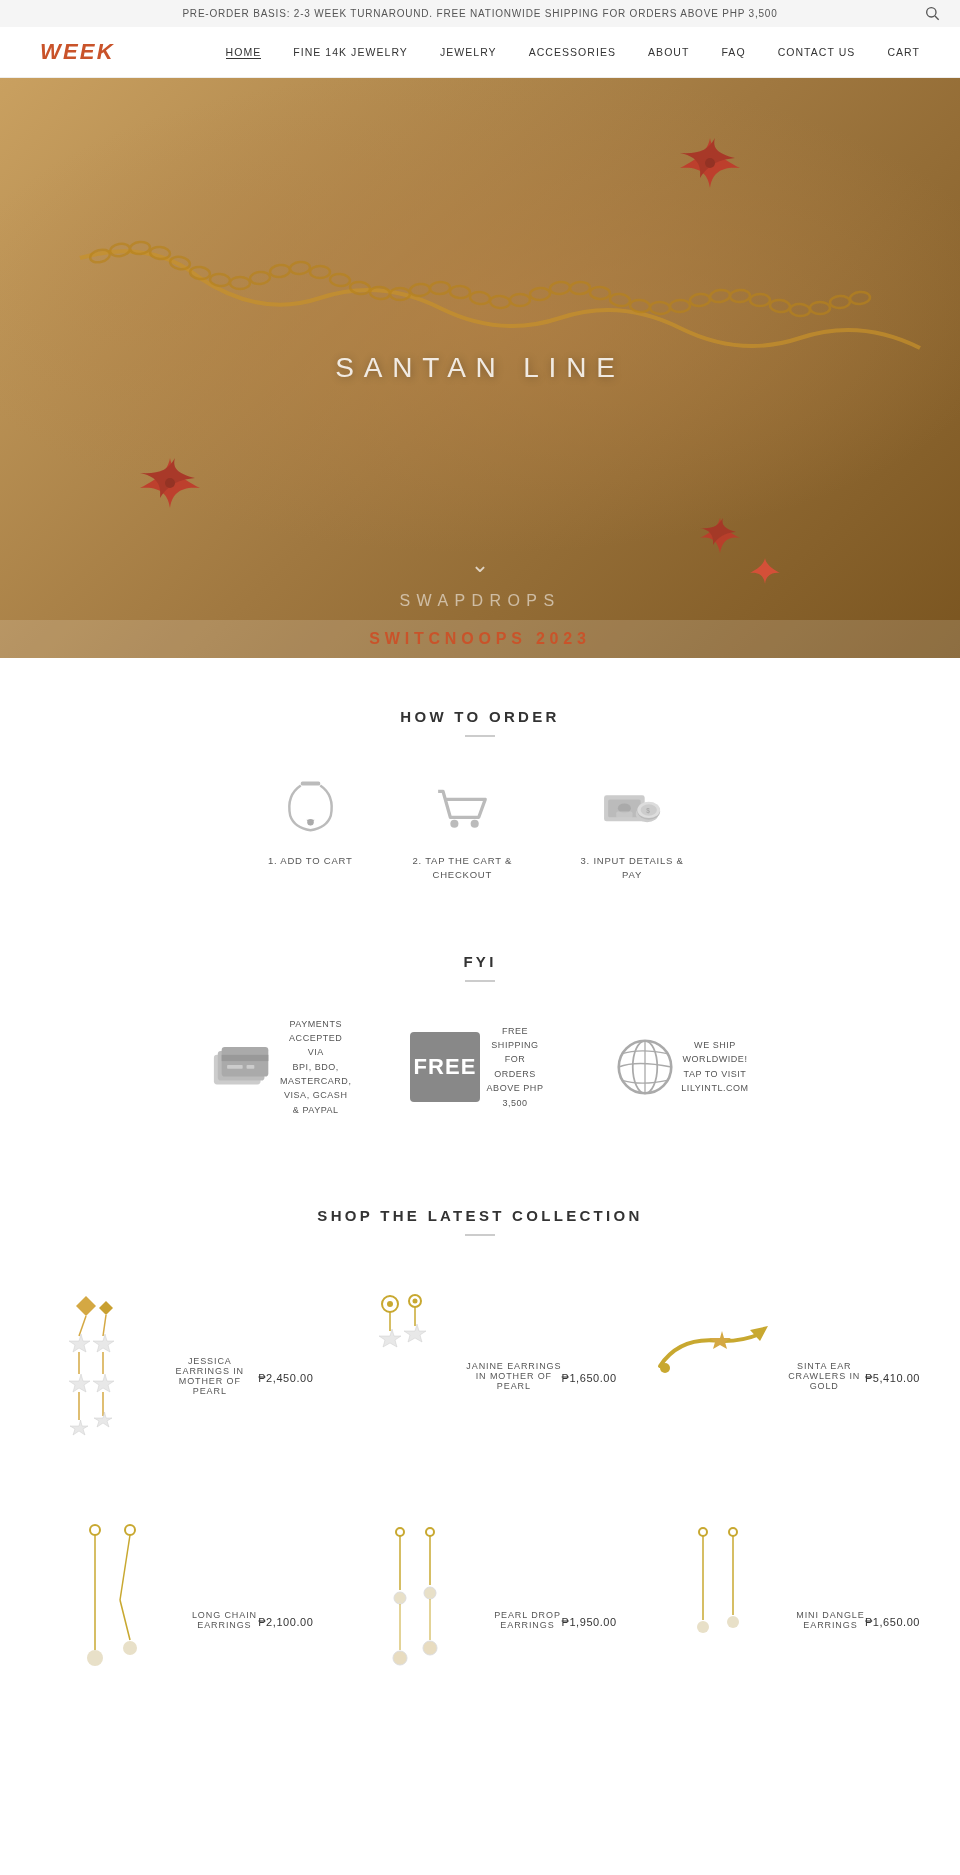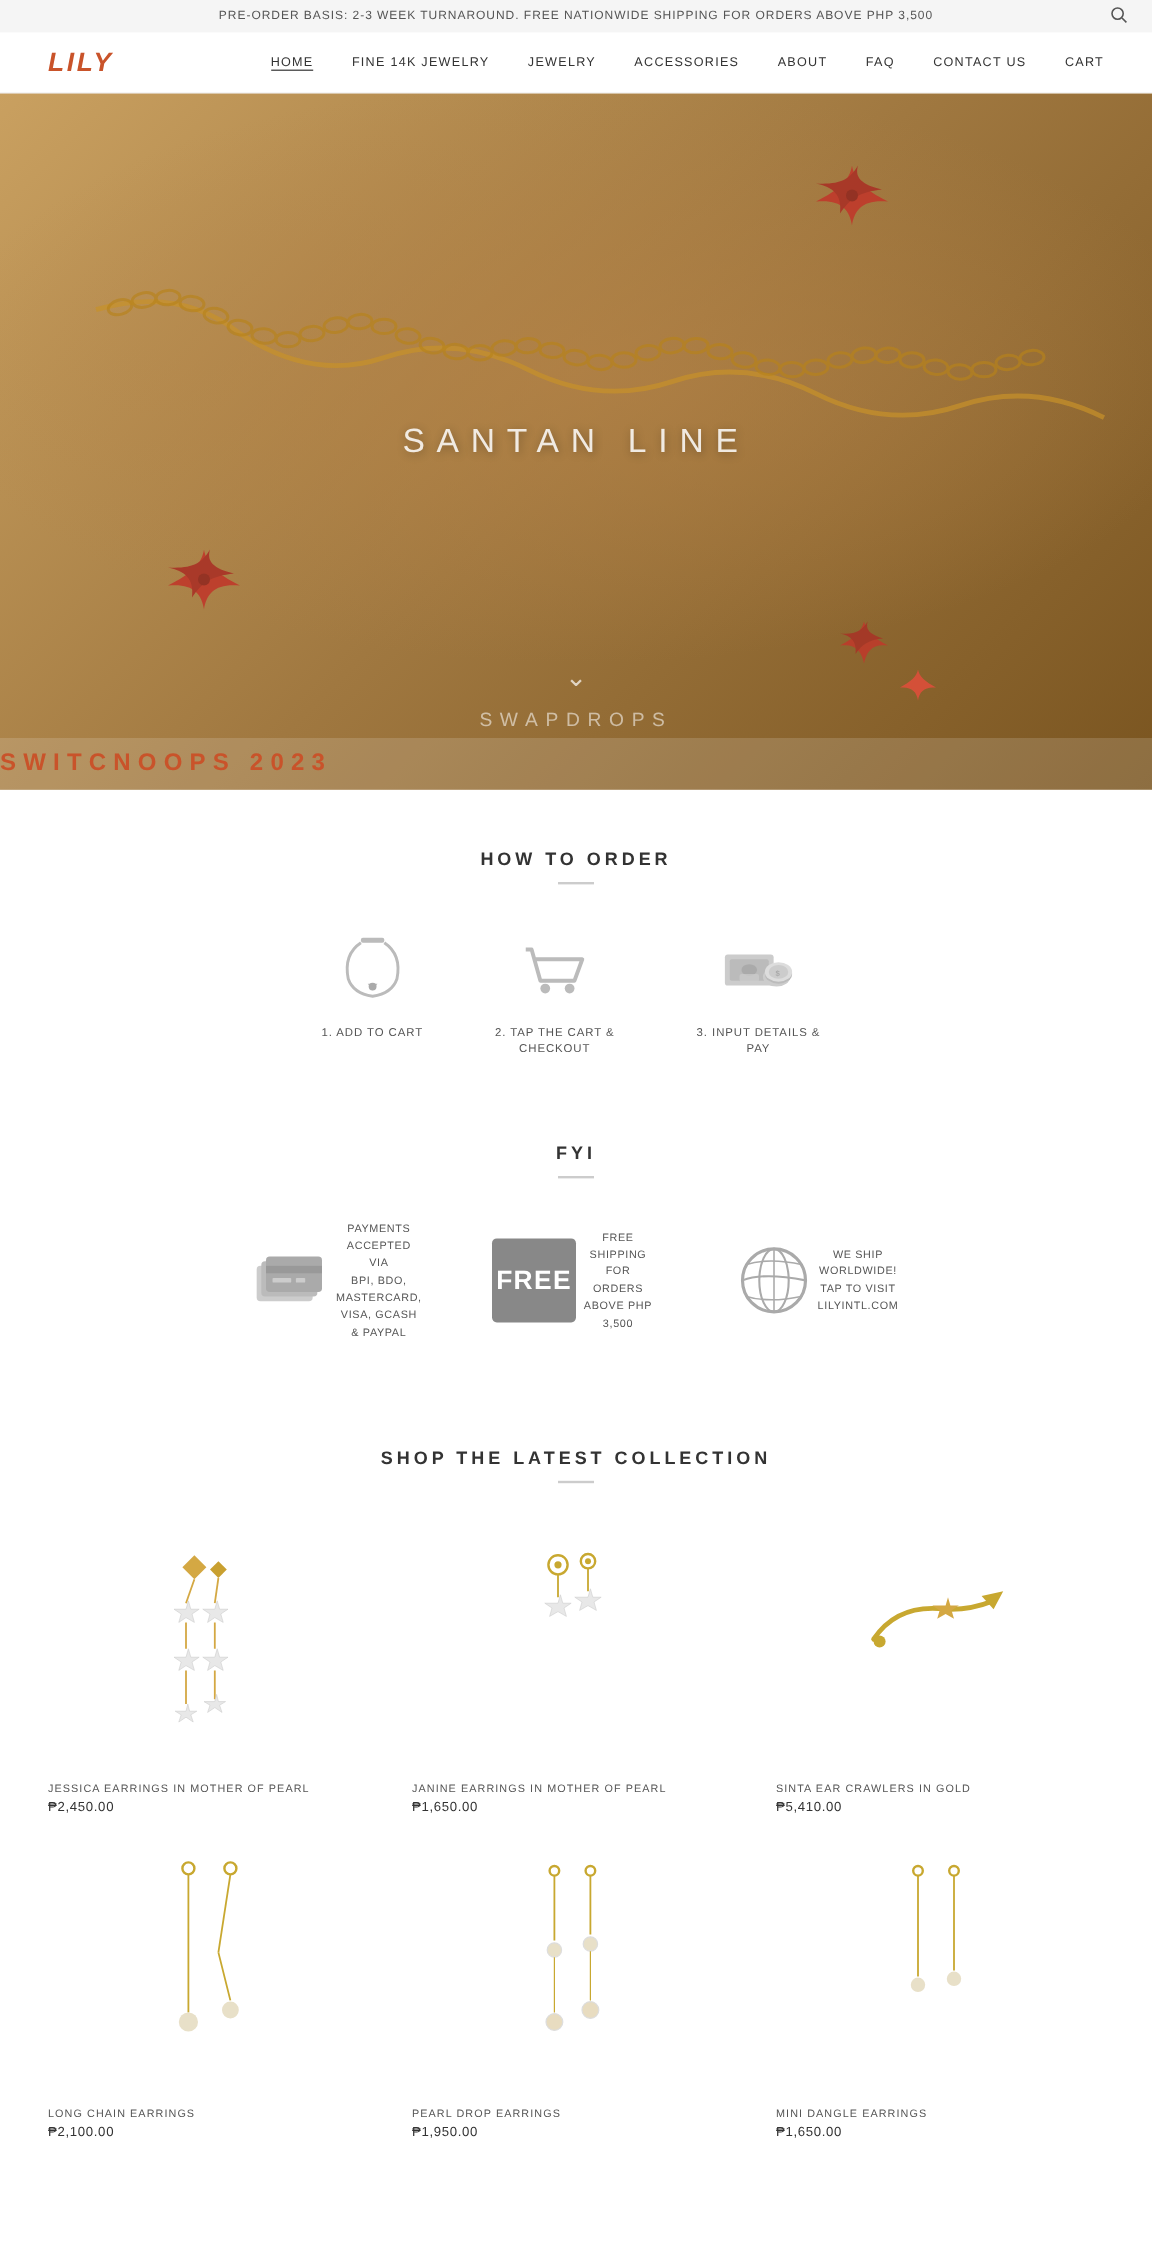--- a/index.html
+++ b/index.html
@@ -107,22 +107,23 @@
       font-size: 16px;
       letter-spacing: 0.4em;
       z-index: 10;
     }
     .hero-switchoops {
       position: absolute;
       bottom: 0;
       left: 0; right: 0;
       background: rgba(255,255,255,0.15);
       padding: 10px 0;
+      text-align: center;
       color: #c9532a;
-      font-size: 20px;
+      font-size: 16px;
       letter-spacing: 0.3em;
       font-weight: bold;
       z-index: 10;
     }
 
     
     .section {
       padding: 50px 40px 40px;
       text-align: center;
     }
@@ -208,22 +209,22 @@
       background: #fff;
     }
     .products-grid {
       display: grid;
       grid-template-columns: repeat(3, 1fr);
       gap: 30px;
       margin-top: 30px;
     }
     .product-card {
       display: flex;
-      flex-direction: column;
-      align-items: flex-start;
+      flex-direction: row;
+      align-items: center;
       cursor: pointer;
     }
     .product-image {
       width: 100%;
       height: 200px;
       display: flex;
       align-items: center;
       justify-content: center;
       background: #fff;
       margin-bottom: 14px;
@@ -264,21 +265,21 @@
   <span>PRE-ORDER BASIS: 2-3 WEEK TURNAROUND. FREE NATIONWIDE SHIPPING FOR ORDERS ABOVE PHP 3,500</span>
   <span class="search-icon-wrap">
     <svg width="16" height="16" viewBox="0 0 24 24" fill="none" stroke="#555" stroke-width="2">
       <circle cx="11" cy="11" r="7"></circle>
         <line x1="16.5" y1="16.5" x2="22" y2="22"></line>
     </svg>
   </span>
 </div>
 
 <header class="header">
-  <div class="logo" style="color:#c9532a;font-style:italic;">LILY</div>
+  <div class="logo" style="color:#c9532a;font-style:italic;">WEEK</div>
   <nav class="nav">
     <a href="#" class="active">HOME</a>
     <a href="#">FINE 14K JEWELRY</a>
     <a href="#">JEWELRY</a>
     <a href="#">ACCESSORIES</a>
     <a href="#">ABOUT</a>
     <a href="#">FAQ</a>
     <a href="#">CONTACT US</a>
     <a href="#">CART</a>
   </nav>

